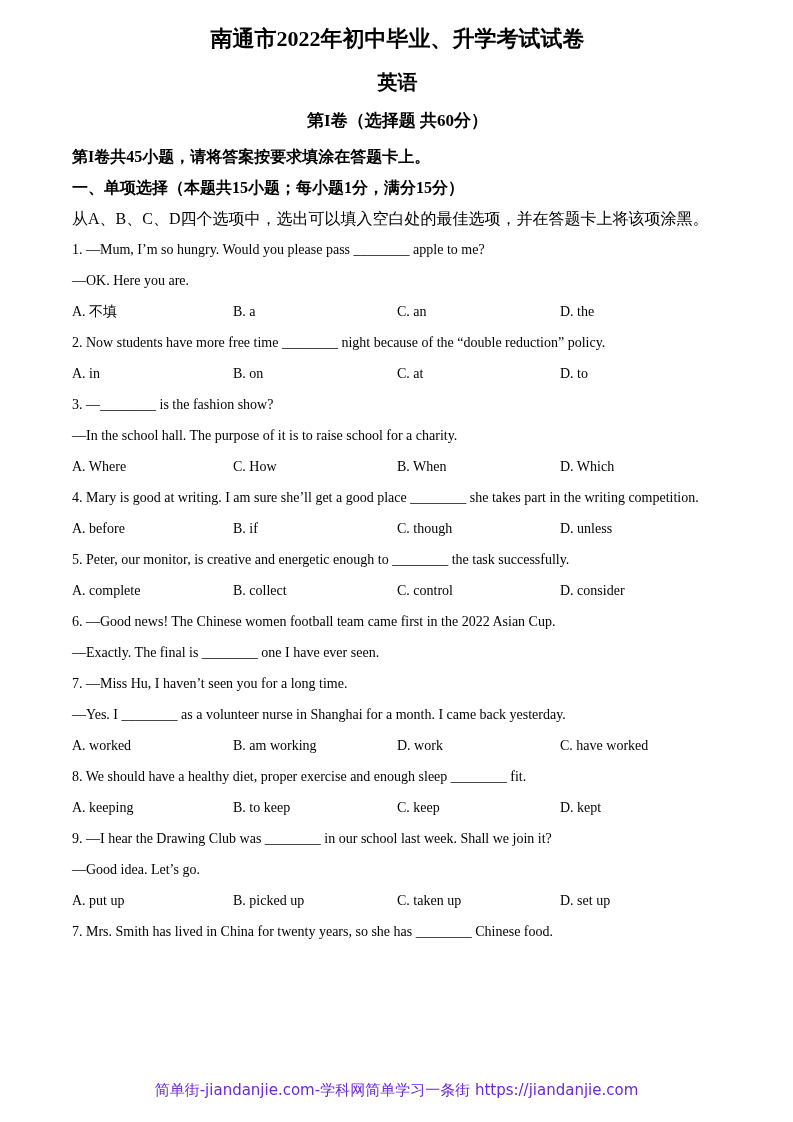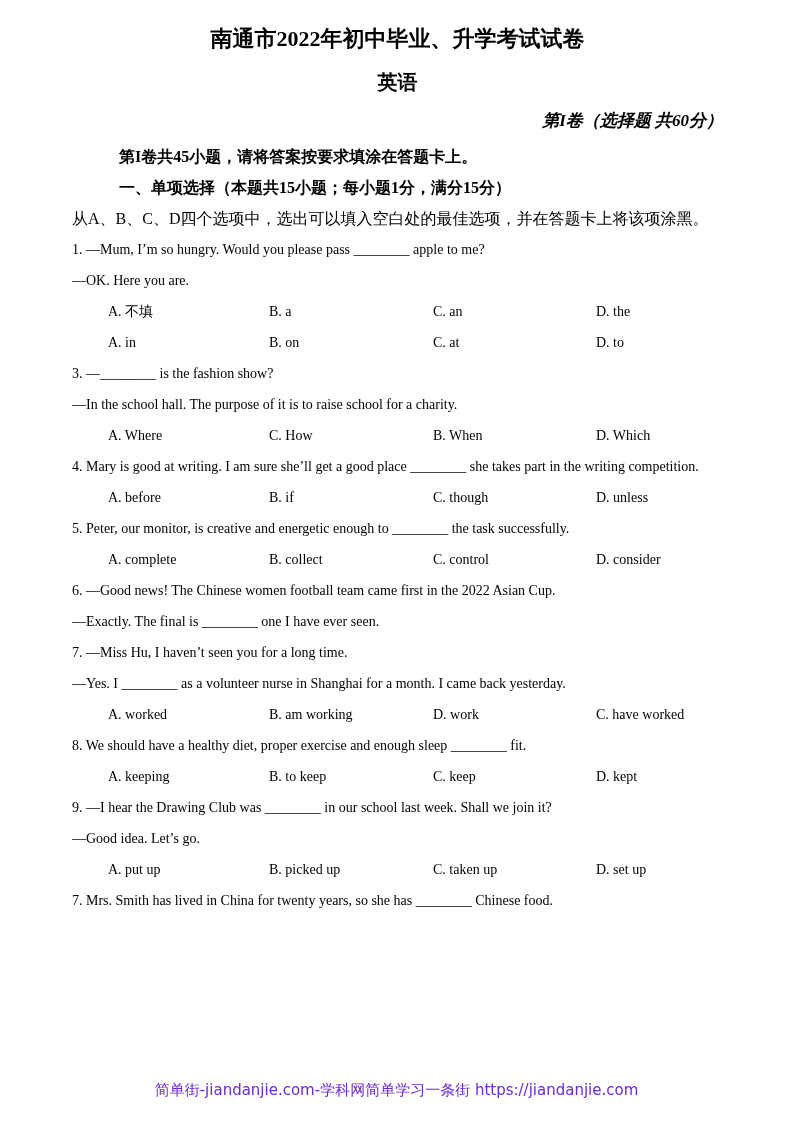--- a/index.html
+++ b/index.html
@@ -24,41 +24,39 @@
   }
   .doc-subject {
     margin: 0 0 10px 0;
     text-align: center;
     font-size: 20px;
     font-weight: bold;
     line-height: 30px;
   }
   .section-header {
     margin: 0 0 6px 0;
-    text-align: right;
+    text-align: center;
     font-size: 17px;
     font-weight: bold;
     line-height: 28px;
-    font-style: italic;
   }
   .line {
     margin: 0;
     line-height: 31px;
     white-space: nowrap;
   }
   .cn { font-size: 16px; }
   .en { font-size: 14px; }
-  .bold { font-weight: bold; margin-left: 47px; }
+  .bold { font-weight: bold; }
   .options {
     display: grid;
     grid-template-columns: 161px 164px 163px auto;
     line-height: 31px;
     font-size: 14px;
     white-space: nowrap;
-    margin-left: 36px;
   }
   .opt { display: block; }
   .watermark {
     position: absolute;
     left: 0;
     right: 0;
     bottom: 22px;
     text-align: center;
     color: #6d28d9;
     font-size: 15px;
@@ -83,20 +81,21 @@
     <p class="line en">—OK. Here you are.</p>
     <div class="options">
       <span class="opt">A. 不填</span>
       <span class="opt">B. a</span>
       <span class="opt">C. an</span>
       <span class="opt">D. the</span>
     </div>
   </div>
 
   <div class="question">
+    <p class="line en">2. Now students have more free time ________ night because of the “double reduction” policy.</p>
     <div class="options">
       <span class="opt">A. in</span>
       <span class="opt">B. on</span>
       <span class="opt">C. at</span>
       <span class="opt">D. to</span>
     </div>
   </div>
 
   <div class="question">
     <p class="line en">3. —________ is the fashion show?</p>

